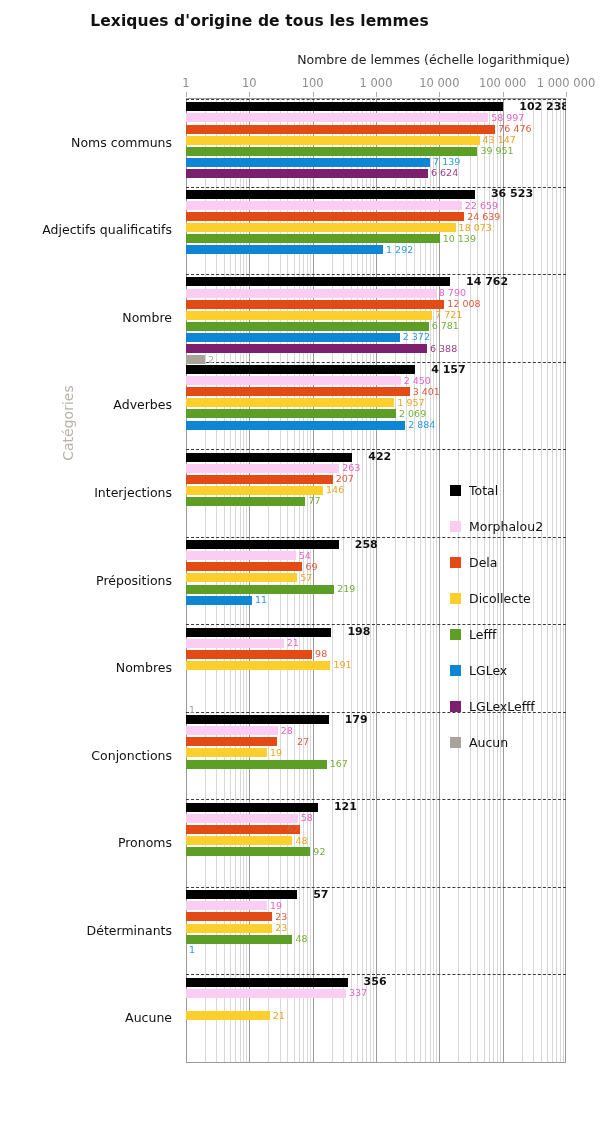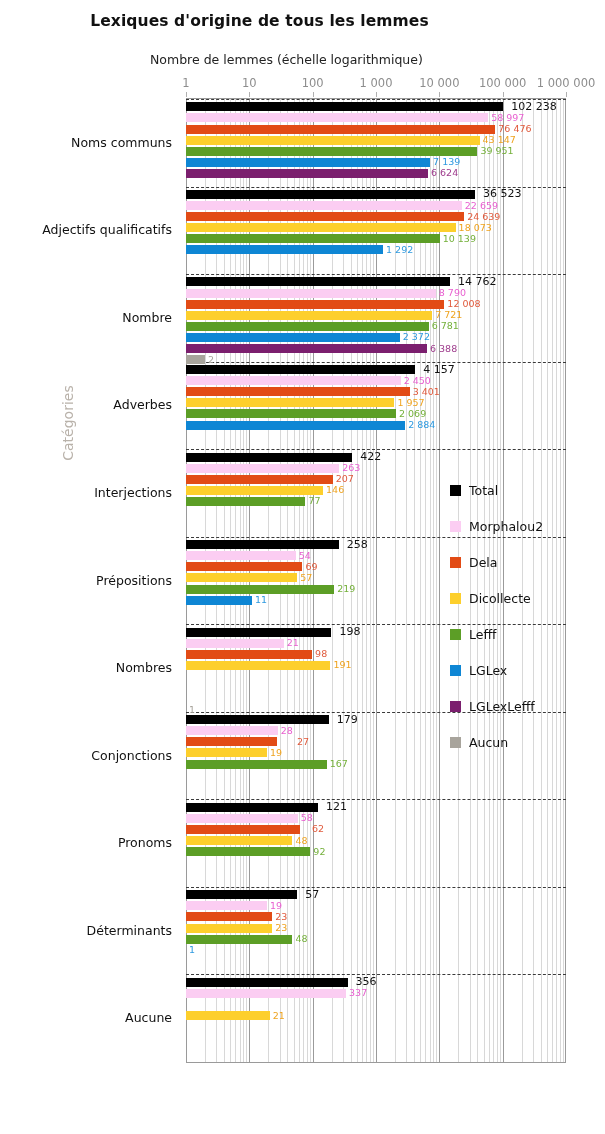--- a/index.html
+++ b/index.html
@@ -12,21 +12,21 @@
   .chart-root{position:relative;width:605px;height:1134px;}
 
   
   .chart-title{
     position:absolute;left:0;top:12px;width:519px;
     text-align:center;font-size:15.5px;font-weight:bold;color:#111;
     letter-spacing:.1px;
   }
   .x-axis-title{
     position:absolute;left:150px;top:52px;width:420px;
-    text-align:left;font-size:12.5px;color:#222;
+    text-align:right;font-size:12.5px;color:#222;
   }
   .y-axis-title{
     position:absolute;left:-2px;top:415px;width:140px;
     text-align:center;font-size:14px;color:#b9b2aa;
     transform:rotate(-90deg);transform-origin:50% 50%;
   }
 
   
   .xlabels{position:absolute;left:0;top:76px;width:605px;height:14px;}
   .xlabels span{
@@ -55,21 +55,21 @@
 
   
   .groups{position:absolute;inset:0;}
   .group{position:absolute;left:0;right:0;}
   .bar-row{position:absolute;left:0;height:9px;}
   .bar{position:absolute;left:0;top:0;height:100%;}
   .bar-label{
     position:absolute;top:50%;transform:translateY(-52%);
     font-size:9.5px;white-space:nowrap;padding-left:3px;
   }
-  .bar-label.total{font-size:11px;font-weight:normal;color:#111;padding-left:8px;}
+  .bar-label.total{font-size:11px;font-weight:bold;color:#111;padding-left:16px;}
 
   
   .catlabels{position:absolute;left:0;top:98px;width:182px;height:963px;}
   .catlabel{
     position:absolute;right:10px;
     font-size:12.5px;color:#111;white-space:nowrap;
     transform:translateY(-50%);
   }
 
   
@@ -406,21 +406,21 @@
           <div class="bar-row" style="top: 703.736px; right: 0px;">
             <div class="bar" style="width: 131.91px; background: rgb(0, 0, 0);"></div>
             <span class="bar-label total" style="left: 131.91px;">121</span>
           </div>
           <div class="bar-row" style="top: 714.836px; right: 0px;">
             <div class="bar" style="width: 111.684px; background: rgb(251, 205, 242);"></div>
             <span class="bar-label" style="left: 111.684px; color: rgb(232, 95, 208);">58</span>
           </div>
           <div class="bar-row" style="top: 725.936px; right: 0px;">
             <div class="bar" style="width: 113.518px; background: rgb(226, 75, 21);"></div>
-            <span class="bar-label" style="left: 123px; color: rgb(224, 90, 60);">62</span>
+            <span class="bar-label" style="left: 98px; color: rgb(224, 90, 60);">62</span>
           </div>
           <div class="bar-row" style="top: 737.036px; right: 0px;">
             <div class="bar" style="width: 106.479px; background: rgb(253, 207, 44);"></div>
             <span class="bar-label" style="left: 106.479px; color: rgb(239, 163, 30);">48</span>
           </div>
           <div class="bar-row" style="top: 748.136px; right: 0px;">
             <div class="bar" style="width: 124.373px; background: rgb(92, 158, 38);"></div>
             <span class="bar-label" style="left: 124.373px; color: rgb(116, 176, 58);">92</span>
           </div>
         </div>

